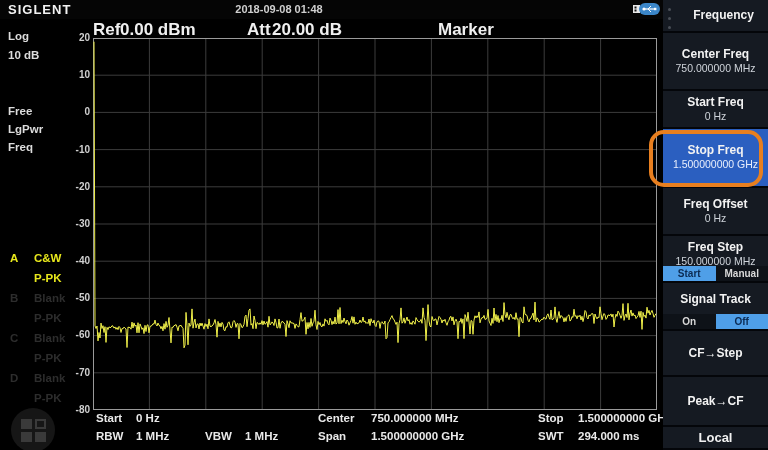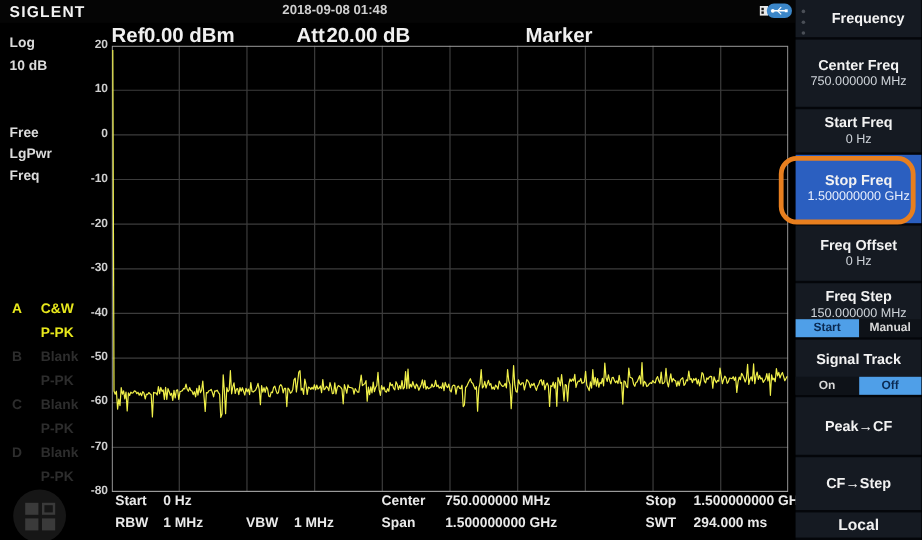--- a/index.html
+++ b/index.html
@@ -223,24 +223,24 @@
         <span class="opt">Manual</span>
       </span>
     </div>
     <div class="sb has-toggle" style="height:46px; justify-content:center; padding-top:0">
       <span class="t" style="margin-bottom:14px">Signal Track</span>
       <span class="toggle">
         <span class="opt">On</span>
         <span class="opt sel">Off</span>
       </span>
     </div>
+    <div class="sb" style="height:44px">
+      <span class="t">CF→Step</span>
+    </div>
     <div class="sb" style="height:48px">
       <span class="t">Peak→CF</span>
     </div>
-    <div class="sb" style="height:44px">
-      <span class="t">CF→Step</span>
-    </div>
     <div class="footer-btn">Local</div>
   </div>
 
   <div class="ring"></div>
 
 </div>
 
 </body></html>

